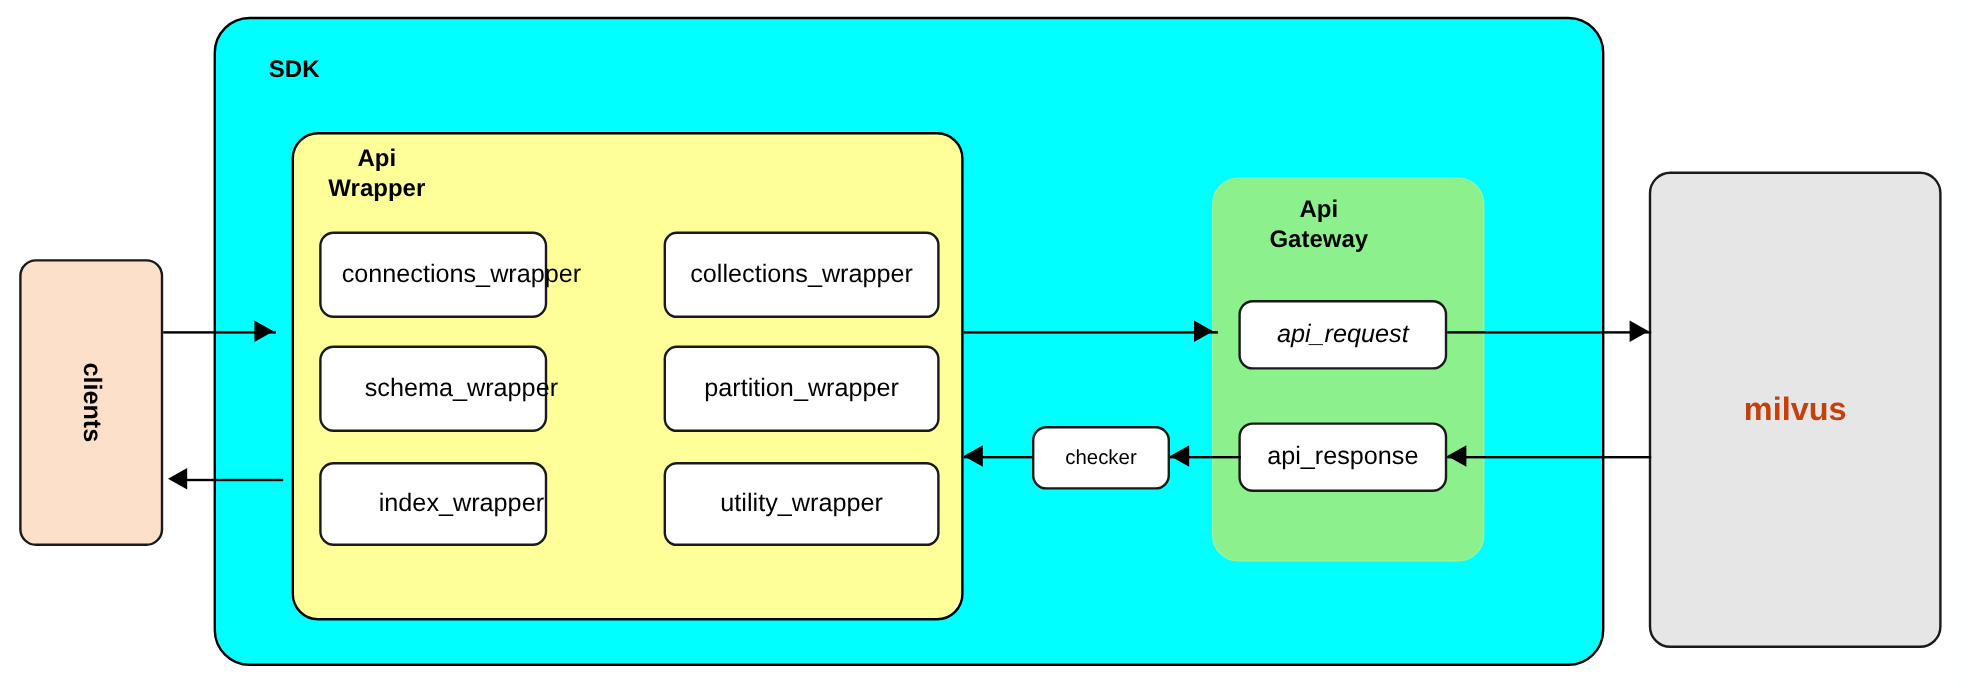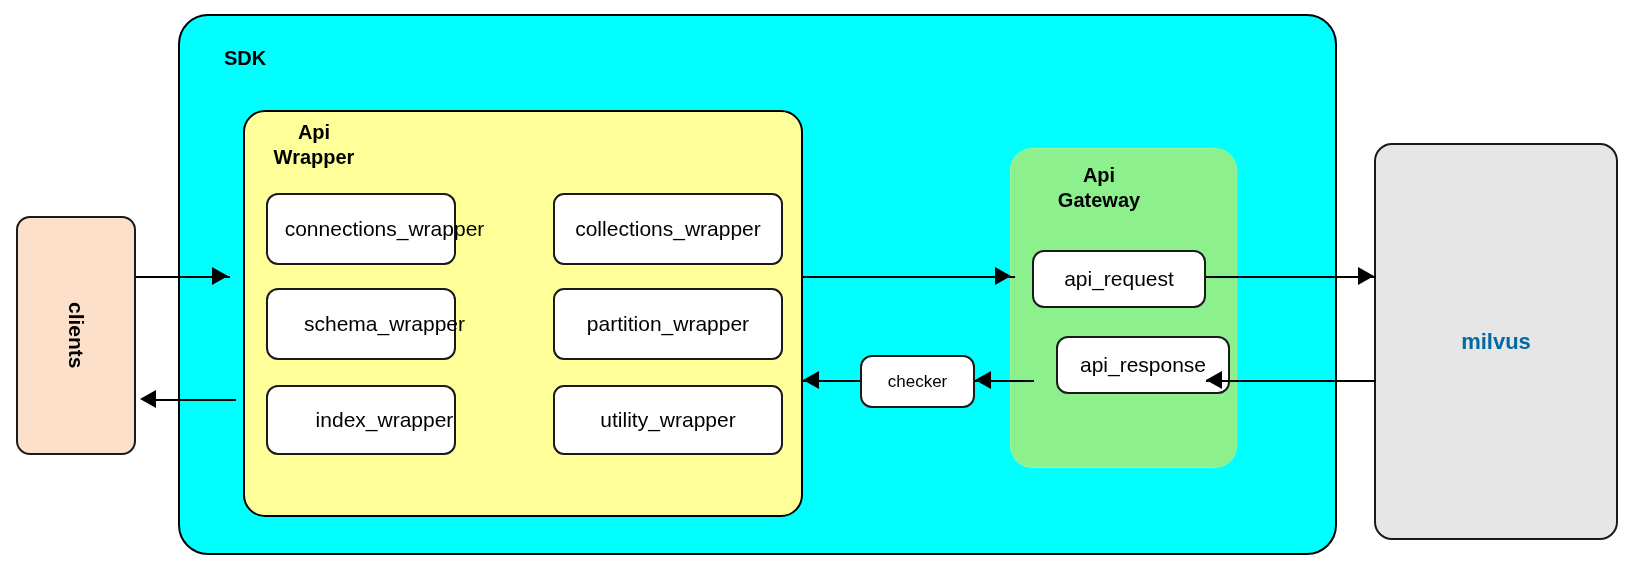--- a/index.html
+++ b/index.html
@@ -57,22 +57,22 @@
 
   
   .c-r1{top:193px;height:72px;}
   .c-r2{top:288px;height:72px;}
   .c-r3{top:385px;height:70px;}
   .c-colL{left:266px;width:190px;padding-left:47px;}
   .c-colR{left:553px;width:230px;border-radius:11px;}
 
   
   .g-cell{left:1032px;width:174px;height:58px;}
-  .g-req{top:250px;}
-  .g-res{top:336px;margin-left:24px;}
+  .g-req{top:250px;font-style:italic;}
+  .g-res{top:352px;}
 
   
   .checker-box{
     left:860px;top:355px;width:115px;height:53px;
     background:#ffffff;border:2px solid #1a1a1a;border-radius:12px;
     display:flex;align-items:center;justify-content:center;
     font-size:17px;
   }
 
   
@@ -87,21 +87,21 @@
     display:flex;align-items:center;justify-content:center;
     font-weight:bold;font-size:21px;color:#000000;
     writing-mode:vertical-rl;
   }
   .milvus-box{
     left:1374px;top:143px;width:244px;height:397px;
     background:#e6e6e6;
     border:2px solid #1a1a1a;
     border-radius:18px;
     display:flex;align-items:center;justify-content:center;
-    font-weight:bold;font-size:22px;color:#0369a1;
+    font-weight:bold;font-size:27px;color:#c2410c;
   }
 
   
   .hline{position:absolute;height:0;border-top:2px solid #000000;}
   .arrow-r, .arrow-l{
     position:absolute;width:0;height:0;
     border-top:9px solid transparent;
     border-bottom:9px solid transparent;
   }
   .arrow-r{border-left:16px solid #000000;}

